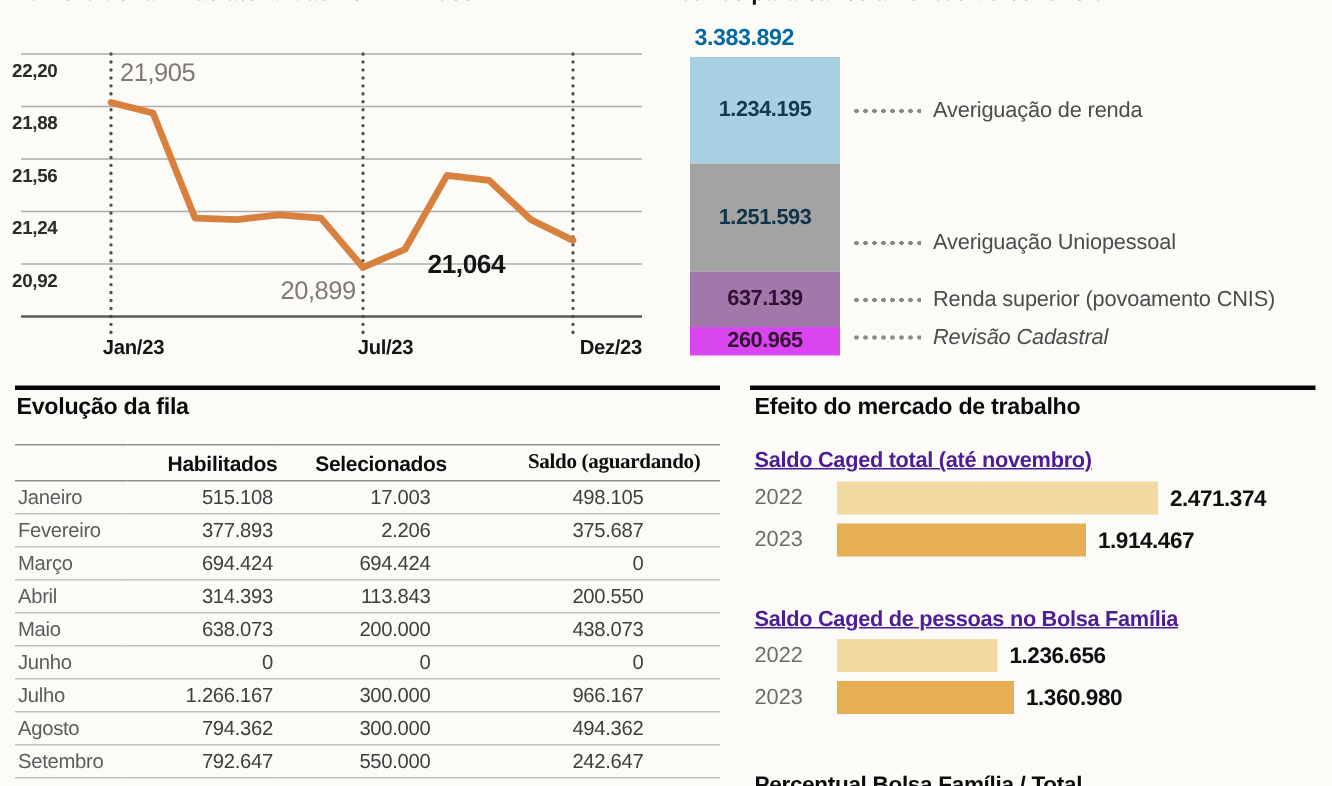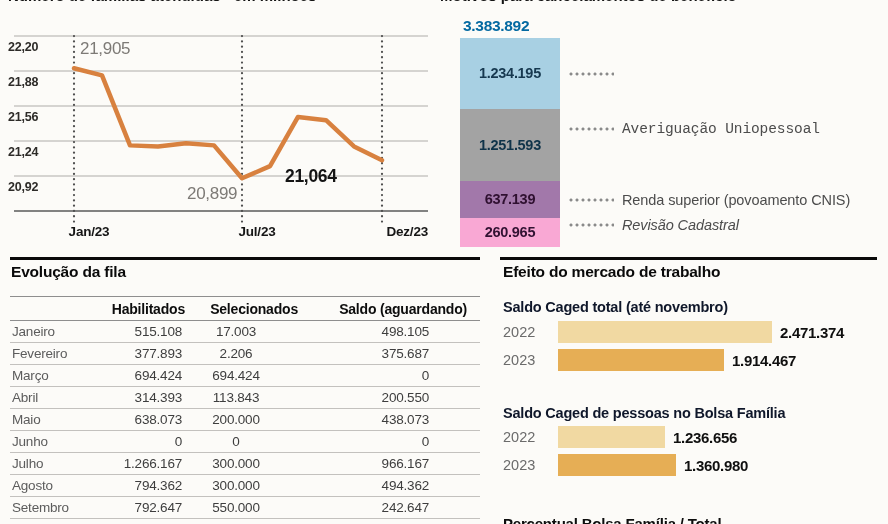--- a/index.html
+++ b/index.html
@@ -35,26 +35,26 @@
 
   
   .fila-table{position:absolute;left:10px;top:296px;width:470px;border-collapse:collapse;table-layout:fixed;}
   .fila-table th{font-weight:700;font-size:14px;color:#0d0d0d;text-align:right;height:23px;
                  border-top:1px solid #8e8e8e;border-bottom:1px solid #8e8e8e;padding:0;letter-spacing:-0.2px;}
   .fila-table th.c0{text-align:left;}
   .fila-table td{font-size:13.5px;color:#3e3e3e;height:21px;text-align:right;
                  border-bottom:1px solid #c3c1be;padding:0;letter-spacing:-0.2px;}
   .fila-table td.c0{text-align:left;color:#5c5c5c;padding-left:2px;}
   .fila-table td.c1{padding-right:3px;}
-  .fila-table td.c2{padding-right:11px;text-align:center;}
+  .fila-table td.c2{padding-right:11px;}
   .fila-table td.c3{padding-right:51px;}
-  .fila-table th.c3{padding-right:13px;}
-
-  
-  .caged-sub{position:absolute;left:503px;font-weight:700;font-size:14.5px;color:#0f172a;letter-spacing:-0.2px;}
+  .fila-table th.c3{padding-right:13px;font-family:Liberation Serif, serif;}
+
+  
+  .caged-sub{position:absolute;left:503px;font-weight:700;font-size:14.5px;color:#4c1d95;letter-spacing:-0.2px;text-decoration:underline;}
   .caged-group{position:absolute;left:503px;}
   .caged-row{display:flex;align-items:center;height:22px;margin-bottom:6px;}
   .caged-year{width:55px;font-size:14.5px;color:#6b6b6b;}
   .caged-bar{height:22px;}
   .caged-val{font-weight:700;font-size:15px;color:#0f0f0f;margin-left:8px;letter-spacing:-0.3px;text-align:right;}
   .caged-footer{position:absolute;left:503px;top:515px;font-weight:700;font-size:15px;color:#0d0d0d;letter-spacing:-0.2px;}
 </style>
 </head>
 <body>
 
@@ -94,29 +94,30 @@
   <div class="stacked-bar" id="stacked-bar">
       <div class="seg" style="height: 71.1217px; background: rgb(168, 208, 227);">
         <span class="seg-val" style="color: rgb(22, 56, 79);">1.234.195</span>
       </div>
       <div class="seg" style="height: 72.1242px; background: #a3a3a3;">
         <span class="seg-val" style="color: rgb(15, 51, 73);">1.251.593</span>
       </div>
       <div class="seg" style="height: 36.7157px; background: rgb(162, 120, 170);">
         <span class="seg-val" style="color: rgb(47, 16, 48);">637.139</span>
       </div>
-      <div class="seg" style="height: 29px; background: #f9a8d4;">
+      <div class="seg" style="height: 19px; background: #d946ef;">
         <span class="seg-val" style="color: rgb(50, 18, 50);">260.965</span>
       </div>
     </div>
   <div id="stacked-labels">
       <div class="leader-row" style="top: 63.5608px;">
         <div class="dots"></div>
-      </div>
-      <div class="leader-row" style="top: 119px; font-family: Liberation Mono, monospace;">
+        <span class="seg-label">Averiguação de renda</span>
+      </div>
+      <div class="leader-row" style="top: 152px;">
         <div class="dots"></div>
         <span class="seg-label">Averiguação Uniopessoal</span>
       </div>
       <div class="leader-row" style="top: 189.604px;">
         <div class="dots"></div>
         <span class="seg-label">Renda superior (povoamento CNIS)</span>
       </div>
       <div class="leader-row" style="top: 215.481px; font-style: italic;">
         <div class="dots"></div>
         <span class="seg-label">Revisão Cadastral</span>

